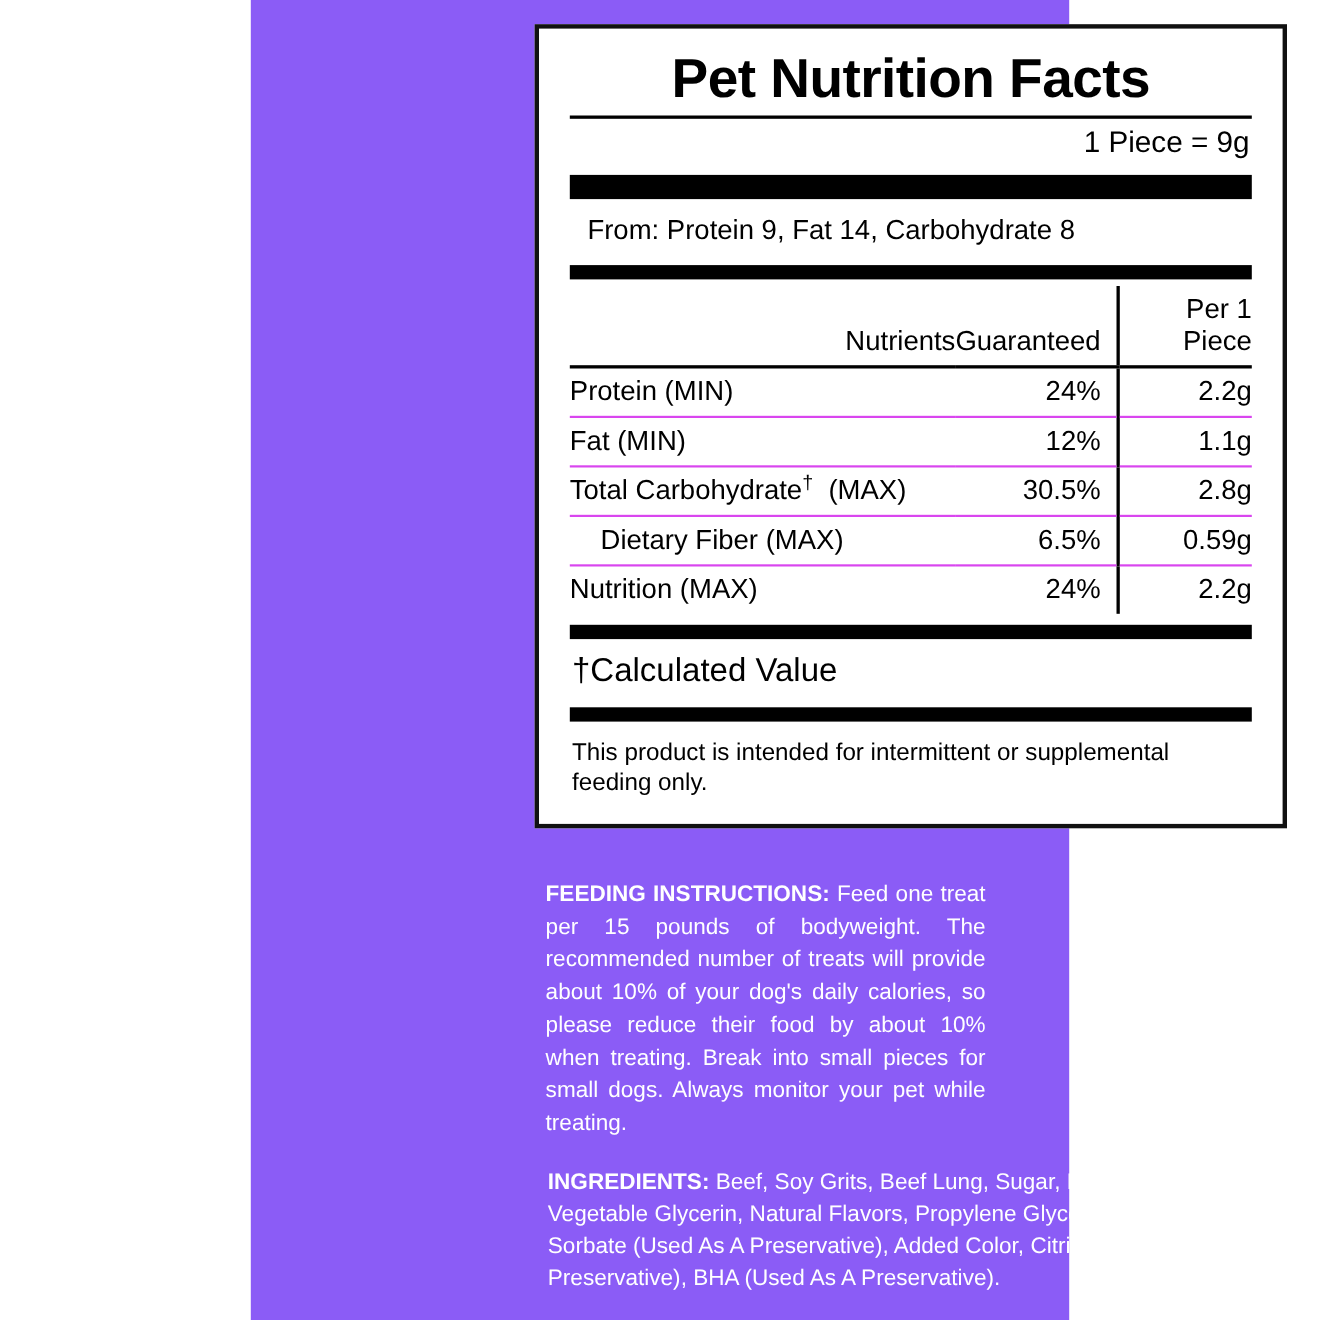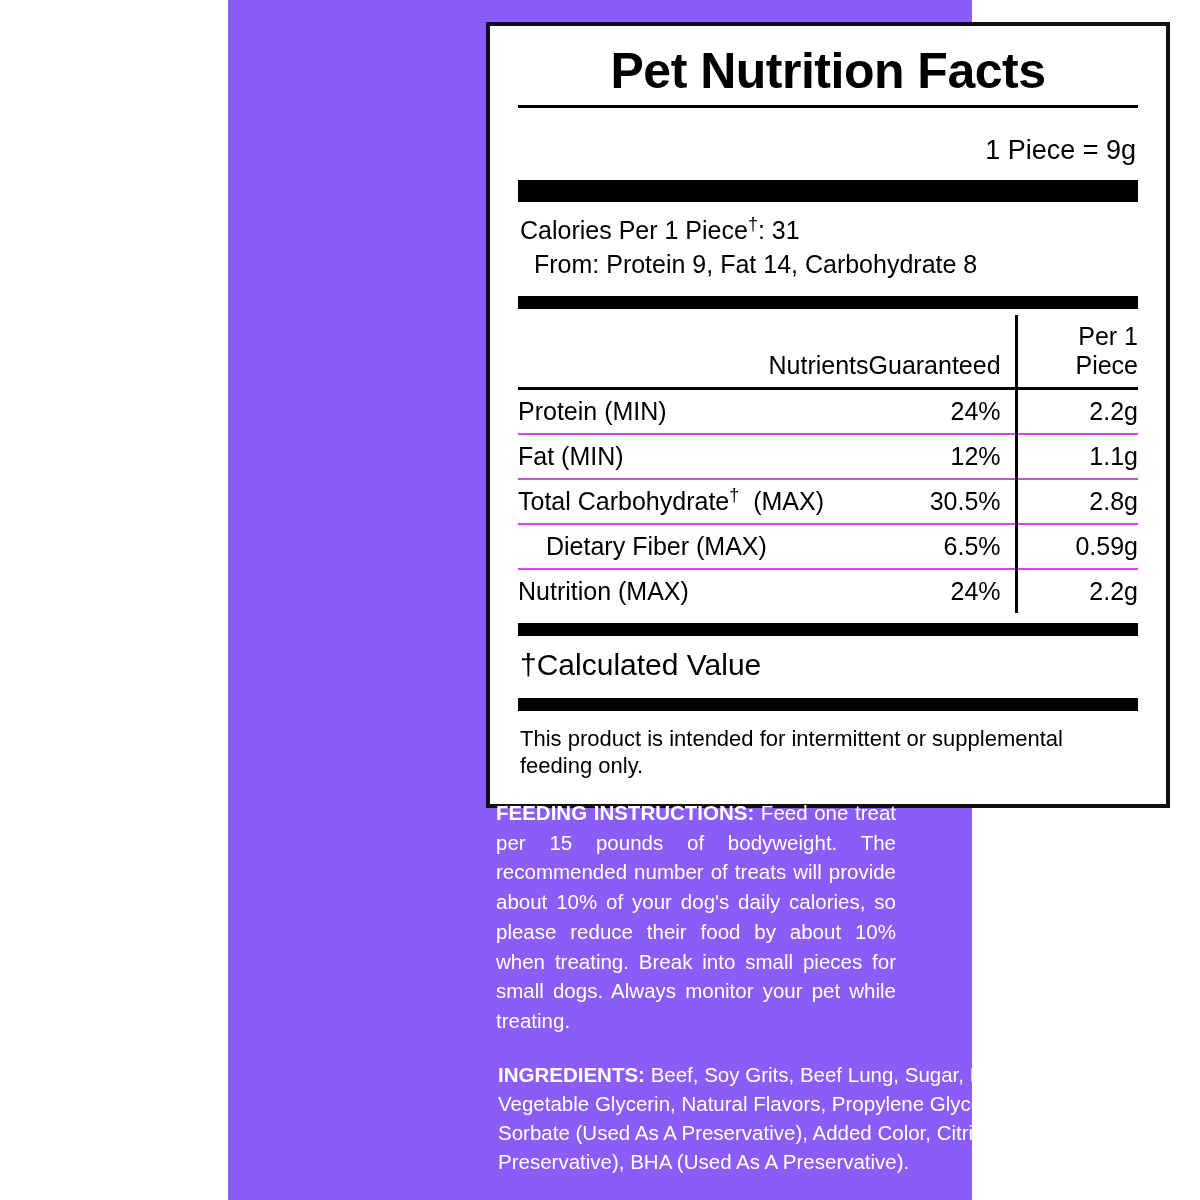--- a/index.html
+++ b/index.html
@@ -61,21 +61,20 @@
   .rule-thick2 {
     height: 13px;
     background: #000000;
     margin: 10px 0 0 0;
   }
   .serving {
     text-align: right;
     font-size: 27px;
     color: #000000;
     padding: 6px 2px 8px 0;
-    margin-top: 21px;
   }
   .calories-block {
     font-size: 25px;
     color: #000000;
     padding: 12px 0 4px 2px;
     line-height: 1.35;
   }
   .calories-sub {
     padding-left: 14px;
   }
@@ -168,21 +167,20 @@
     <div class="facts-box">
 
       <div class="facts-title">Pet Nutrition Facts</div>
       <div class="rule-thin"></div>
 
       <div class="serving">1 Piece = 9g</div>
 
       <div class="rule-thick"></div>
 
       <div class="calories-block">
-        <div>Calories Per 1 Piece<span class="sup">†</span>: 31</div>
         <div class="calories-sub">From: Protein 9, Fat 14, Carbohydrate 8</div>
       </div>
 
       <div class="rule-thick2"></div>
 
       <table class="nutrients">
         <thead>
           <tr class="head-row">
             <th class="col-name">Nutrients</th>
             <th class="col-guar">Guaranteed</th>

